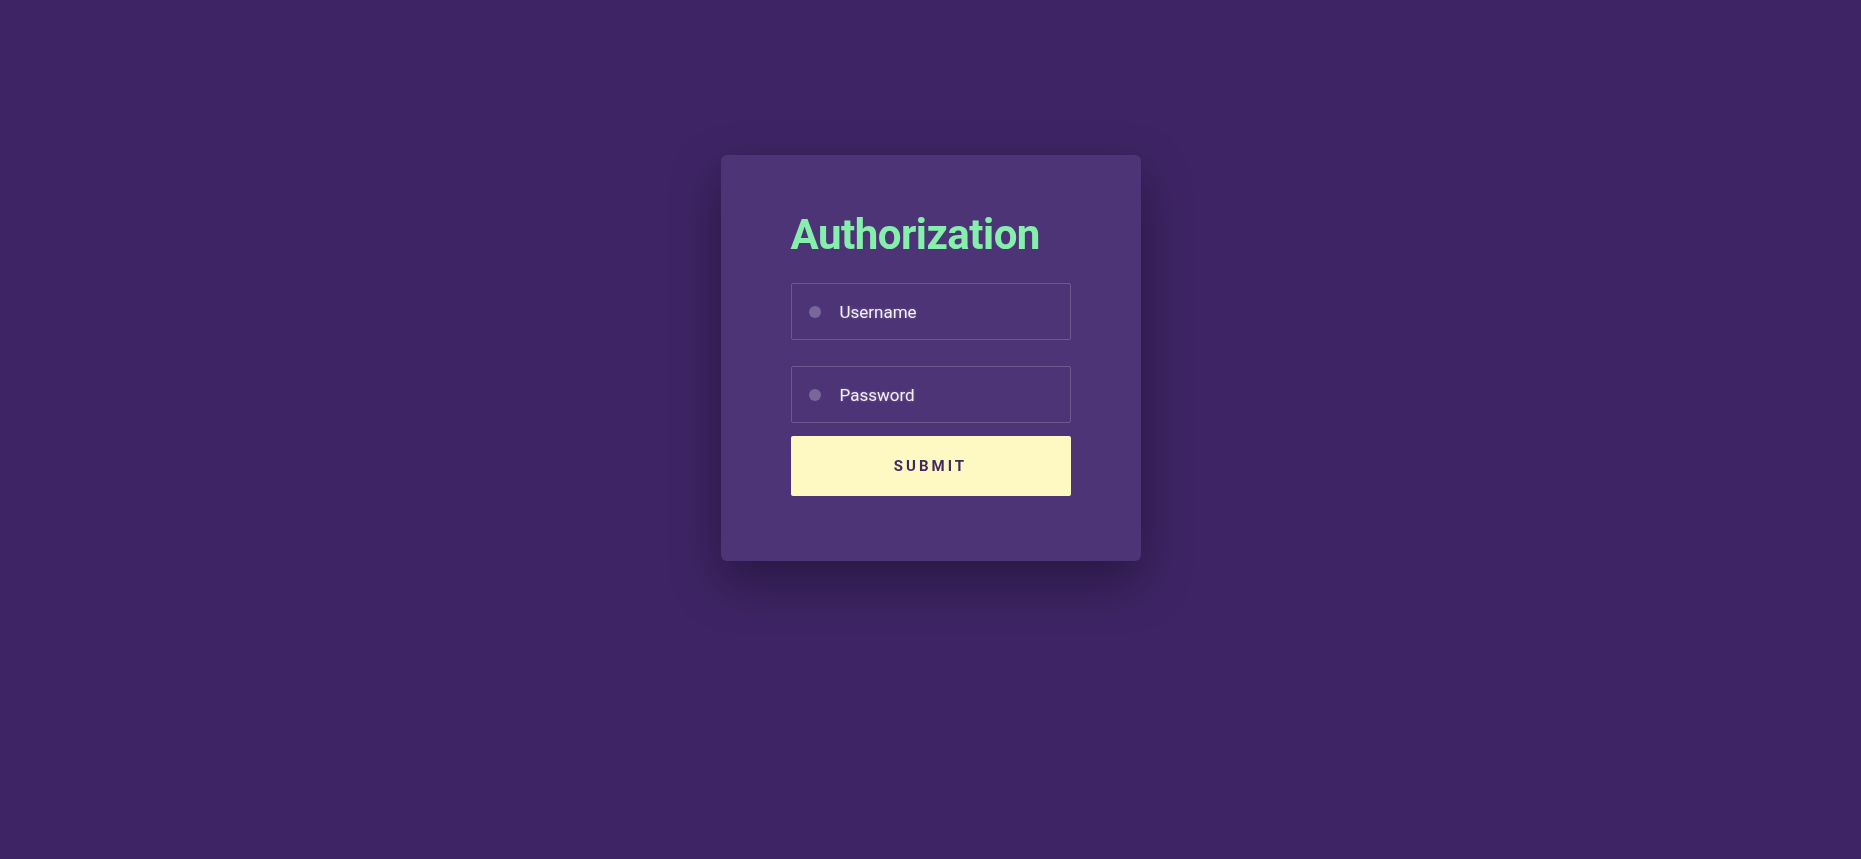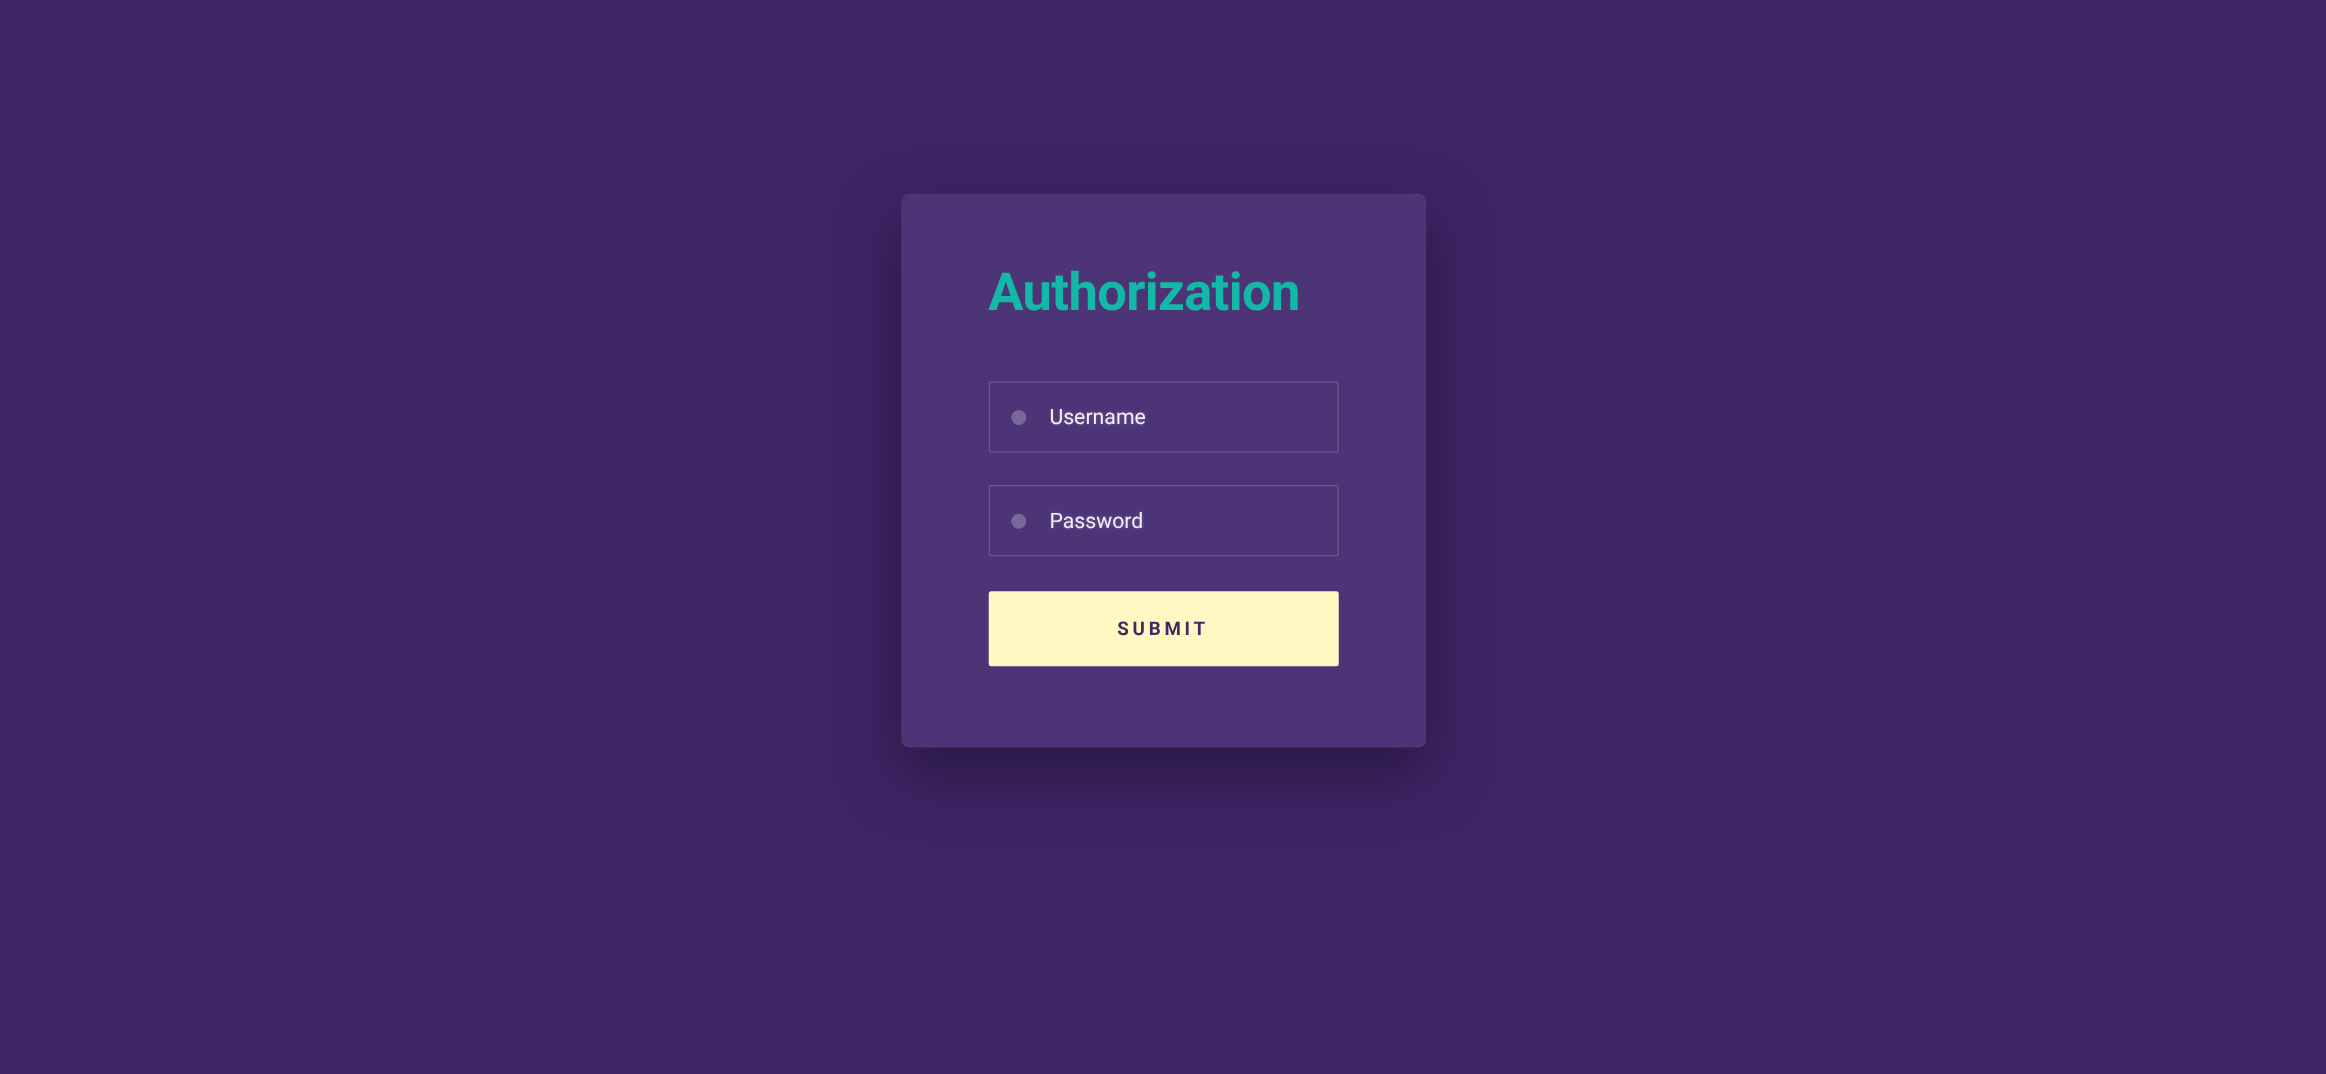--- a/index.html
+++ b/index.html
@@ -21,34 +21,34 @@
 
     .card {
       width: 420px;
       background-color: #4d3477;
       border-radius: 6px;
       padding: 55px 70px 65px 70px;
       box-shadow: 0 20px 50px rgba(0, 0, 0, 0.35);
     }
 
     .title {
-      color: #14b8a6;
+      color: #86efac;
       font-size: 42px;
       font-weight: 700;
-      margin-bottom: 46px;
+      margin-bottom: 24px;
       letter-spacing: -0.5px;
     }
 
     .input-wrapper {
       position: relative;
       margin-bottom: 26px;
     }
 
     .input-wrapper:nth-of-type(2) {
-      margin-bottom: 28px;
+      margin-bottom: 13px;
       text-decoration: underline;
     }
 
     .dot-icon {
       position: absolute;
       top: 50%;
       left: 18px;
       transform: translateY(-50%);
       width: 12px;
       height: 12px;

